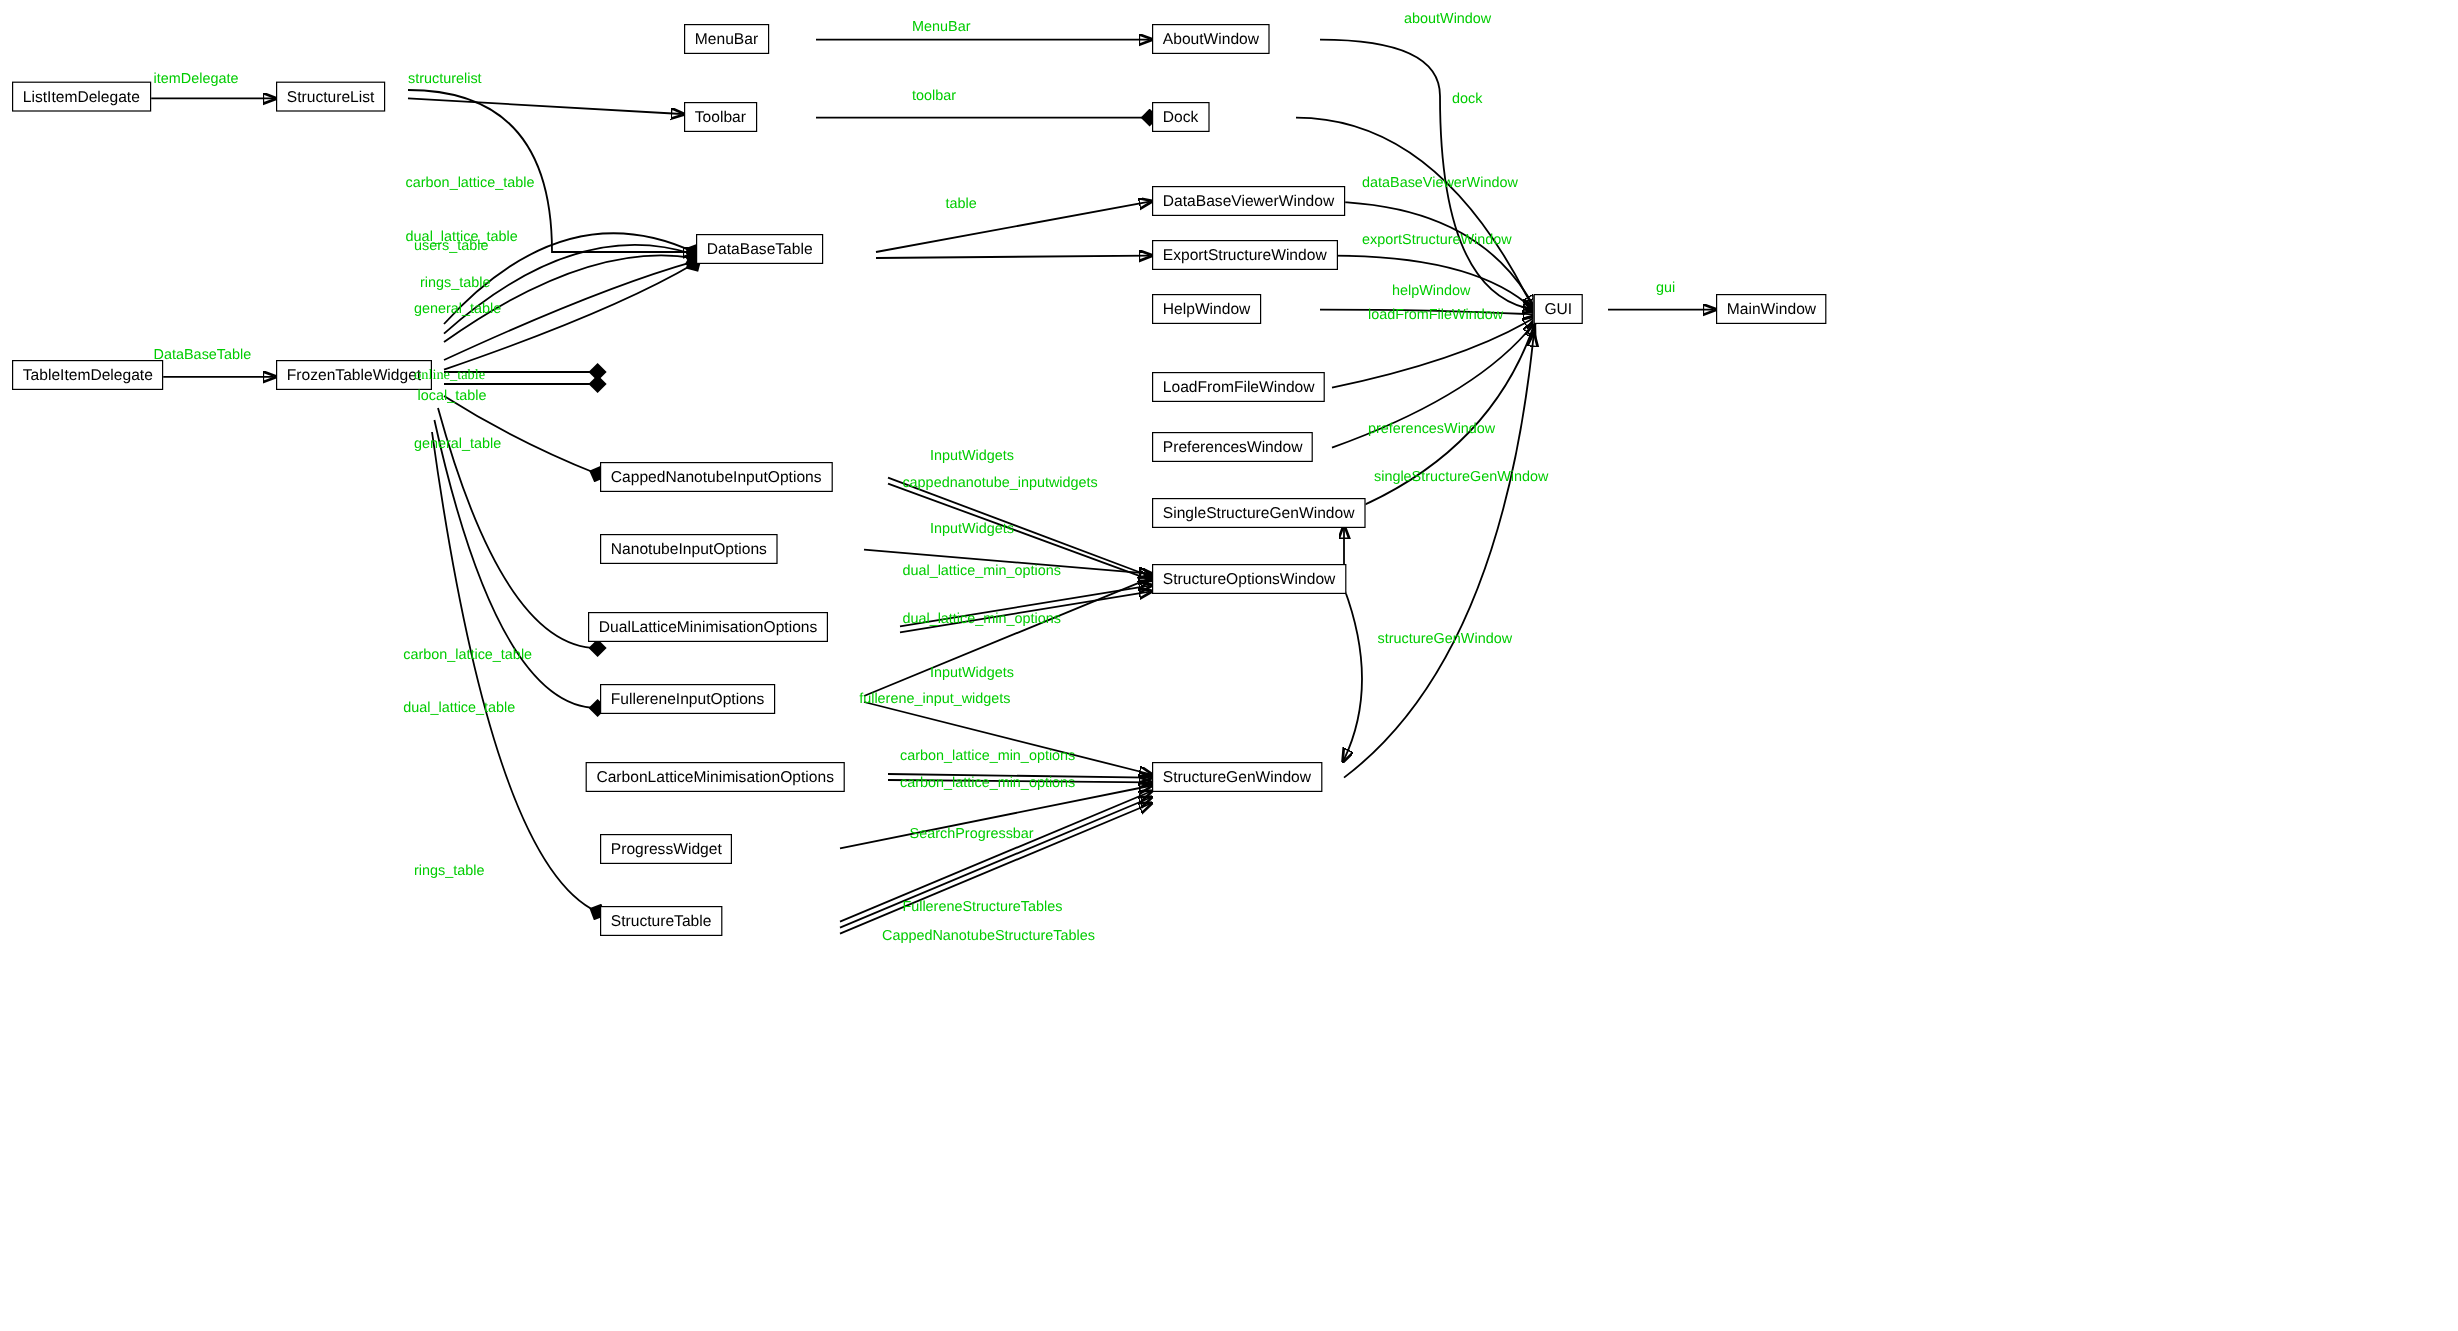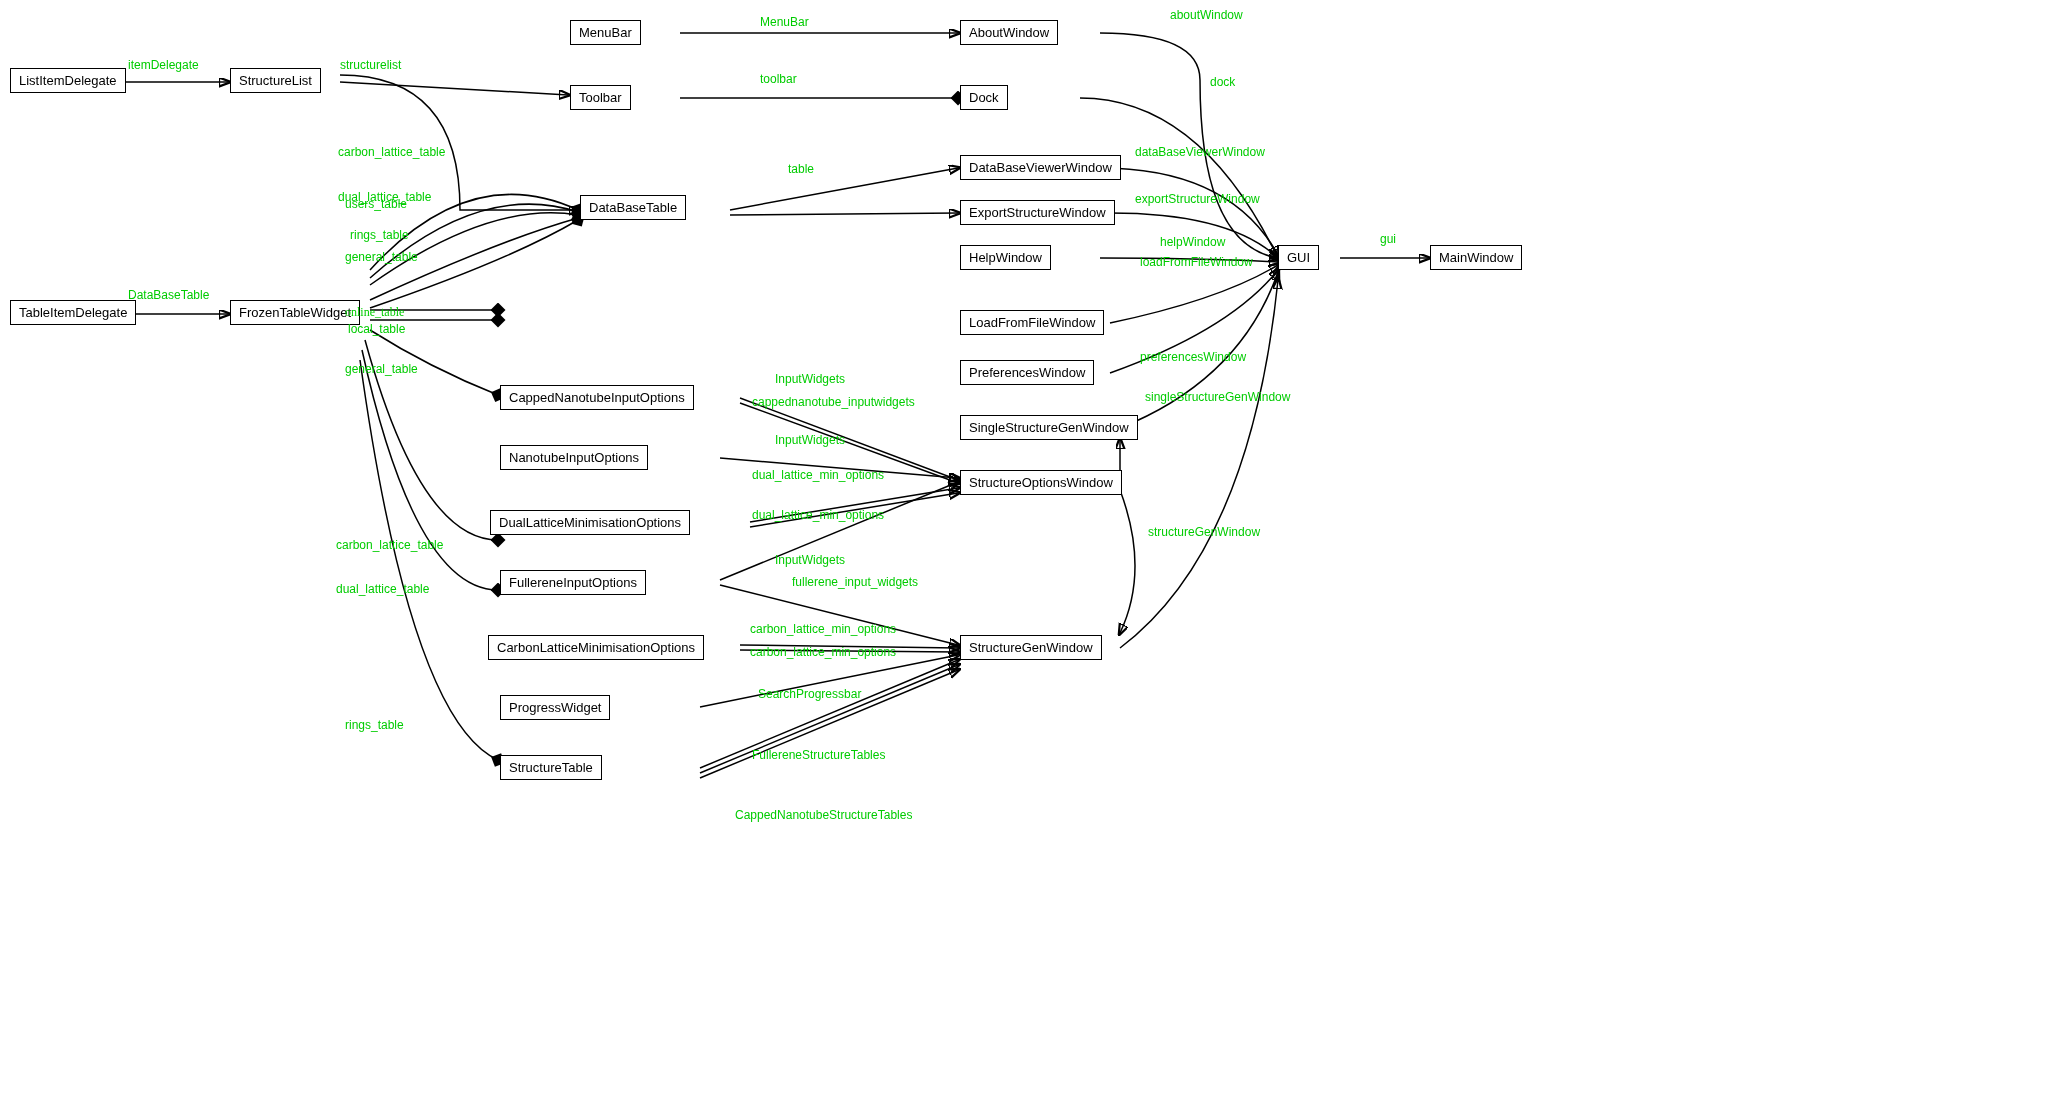--- a/index.html
+++ b/index.html
@@ -272,26 +272,26 @@
   <div class="edge-label" style="left:1140px;top:350px;">preferencesWindow</div>
   <div class="edge-label" style="left:345px;top:305px;font-family:Liberation Serif, serif;">online_table</div>
   <div class="edge-label" style="left:348px;top:322px;">local_table</div>
   <div class="edge-label" style="left:345px;top:362px;">general_table</div>
   <div class="edge-label" style="left:775px;top:372px;">InputWidgets</div>
   <div class="edge-label" style="left:752px;top:395px;">cappednanotube_inputwidgets</div>
   <div class="edge-label" style="left:775px;top:433px;">InputWidgets</div>
   <div class="edge-label" style="left:752px;top:468px;">dual_lattice_min_options</div>
   <div class="edge-label" style="left:752px;top:508px;">dual_lattice_min_options</div>
   <div class="edge-label" style="left:775px;top:553px;">InputWidgets</div>
-  <div class="edge-label" style="left:792px;top:575px;">fullerene_input_widgets</div>
+  <div class="edge-label" style="left:716px;top:575px;">fullerene_input_widgets</div>
   <div class="edge-label" style="left:750px;top:622px;">carbon_lattice_min_options</div>
   <div class="edge-label" style="left:750px;top:645px;">carbon_lattice_min_options</div>
   <div class="edge-label" style="left:758px;top:687px;">SearchProgressbar</div>
   <div class="edge-label" style="left:752px;top:748px;">FullereneStructureTables</div>
-  <div class="edge-label" style="left:735px;top:808px;">CappedNanotubeStructureTables</div>
+  <div class="edge-label" style="left:735px;top:772px;">CappedNanotubeStructureTables</div>
   <div class="edge-label" style="left:336px;top:538px;">carbon_lattice_table</div>
   <div class="edge-label" style="left:336px;top:582px;">dual_lattice_table</div>
   <div class="edge-label" style="left:345px;top:718px;">rings_table</div>
   <div class="edge-label" style="left:1145px;top:390px;">singleStructureGenWindow</div>
   <div class="edge-label" style="left:1148px;top:525px;">structureGenWindow</div>
   <div class="edge-label" style="left:1380px;top:232px;">gui</div>
 
 </div>
 
 </body></html>

